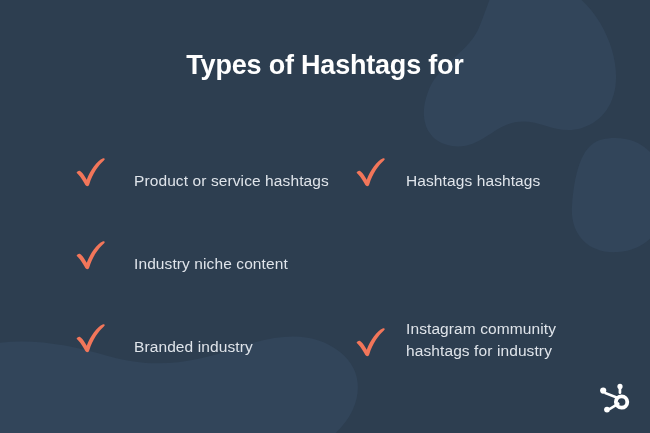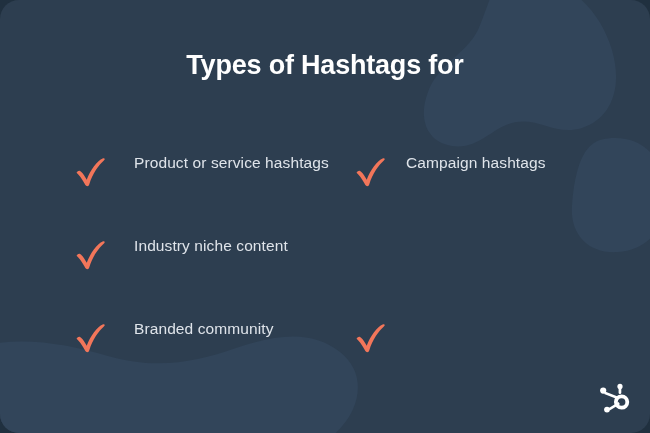--- a/index.html
+++ b/index.html
@@ -8,21 +8,20 @@
     background: #20303f;
   }
 
   #infographic {
     position: relative;
     width: 650px;
     height: 433px;
     overflow: hidden;
     background: #2d3e50;
     font-family: "Liberation Sans", sans-serif;
-    border-radius: 19px;
     -webkit-font-smoothing: antialiased;
   }
 
   
   .bg-layer {
     position: absolute;
     inset: 0;
     width: 650px;
     height: 433px;
     pointer-events: none;
@@ -59,21 +58,21 @@
     position: absolute;
     top: 0;
     height: 230px;
   }
   .column.left  { left: 72px;  width: 275px; }
   .column.right { left: 352px; width: 270px; }
 
   .check-item {
     position: absolute;
     display: flex;
-    align-items: flex-start;
+    align-items: flex-end;
     gap: 0;
   }
 
   .column.left  .check-item { left: 0; width: 275px; }
   .column.right .check-item { left: 0; width: 270px; }
 
   
   .check-item.row-0 { top: 2px; }
   .check-item.row-1 { top: 85px; }
   .check-item.row-2 { top: 168px; }
@@ -161,51 +160,52 @@
       <div class="check-item row-2">
         <svg class="check-mark" viewBox="0 0 40 40" aria-hidden="true">
           <path fill="#f2765a" d="M4.5 20.8 c1.0 -1.6 2.4 -2.4 3.6 -1.7 c1.6 0.9 3.4 3.2 5.0 5.9
                    c0.7 1.2 1.2 2.1 1.6 2.8 c1.7 -4.6 4.2 -9.5 7.3 -13.6
                    c3.0 -3.9 6.2 -6.8 8.6 -7.8 c1.1 -0.45 1.9 -0.25 2.1 0.35
                    c0.2 0.6 -0.3 1.35 -1.3 2.2 c-2.3 2.0 -5.0 5.1 -7.4 8.8
                    c-2.9 4.4 -5.2 9.5 -6.6 14.2 c-0.45 1.5 -1.2 2.3 -2.1 2.25
                    c-1.0 -0.05 -1.9 -1.0 -2.8 -2.7 c-1.6 -3.0 -3.8 -6.4 -5.8 -8.6
                    c-1.2 -1.3 -1.8 -1.6 -2.2 -2.1 Z"></path>
         </svg>
-        <span class="check-label">Branded community</span>
+        <span class="check-label">Branded industry</span>
       </div>
 
     </div>
 
     <div class="column right">
 
       <div class="check-item row-0">
         <svg class="check-mark" viewBox="0 0 40 40" aria-hidden="true">
           <path fill="#f2765a" d="M4.5 20.8 c1.0 -1.6 2.4 -2.4 3.6 -1.7 c1.6 0.9 3.4 3.2 5.0 5.9
                    c0.7 1.2 1.2 2.1 1.6 2.8 c1.7 -4.6 4.2 -9.5 7.3 -13.6
                    c3.0 -3.9 6.2 -6.8 8.6 -7.8 c1.1 -0.45 1.9 -0.25 2.1 0.35
                    c0.2 0.6 -0.3 1.35 -1.3 2.2 c-2.3 2.0 -5.0 5.1 -7.4 8.8
                    c-2.9 4.4 -5.2 9.5 -6.6 14.2 c-0.45 1.5 -1.2 2.3 -2.1 2.25
                    c-1.0 -0.05 -1.9 -1.0 -2.8 -2.7 c-1.6 -3.0 -3.8 -6.4 -5.8 -8.6
                    c-1.2 -1.3 -1.8 -1.6 -2.2 -2.1 Z"></path>
         </svg>
-        <span class="check-label">Campaign hashtags</span>
+        <span class="check-label">Hashtags hashtags</span>
       </div>
 
 
       <div class="check-item row-2">
         <svg class="check-mark" viewBox="0 0 40 40" aria-hidden="true">
           <path fill="#f2765a" d="M4.5 20.8 c1.0 -1.6 2.4 -2.4 3.6 -1.7 c1.6 0.9 3.4 3.2 5.0 5.9
                    c0.7 1.2 1.2 2.1 1.6 2.8 c1.7 -4.6 4.2 -9.5 7.3 -13.6
                    c3.0 -3.9 6.2 -6.8 8.6 -7.8 c1.1 -0.45 1.9 -0.25 2.1 0.35
                    c0.2 0.6 -0.3 1.35 -1.3 2.2 c-2.3 2.0 -5.0 5.1 -7.4 8.8
                    c-2.9 4.4 -5.2 9.5 -6.6 14.2 c-0.45 1.5 -1.2 2.3 -2.1 2.25
                    c-1.0 -0.05 -1.9 -1.0 -2.8 -2.7 c-1.6 -3.0 -3.8 -6.4 -5.8 -8.6
                    c-1.2 -1.3 -1.8 -1.6 -2.2 -2.1 Z"></path>
         </svg>
+        <span class="check-label">Instagram community hashtags for industry</span>
       </div>
 
     </div>
   </div>
 
   <svg class="brand-logo" viewBox="0 0 34 34" aria-hidden="true">
     <g fill="#ffffff">
       <circle cx="5.2" cy="7.6" r="3.1"></circle>
       <circle cx="9.0" cy="26.6" r="2.9"></circle>
       <rect x="20.6" y="3.0" width="2.7" height="8.0" rx="1.3"></rect>

